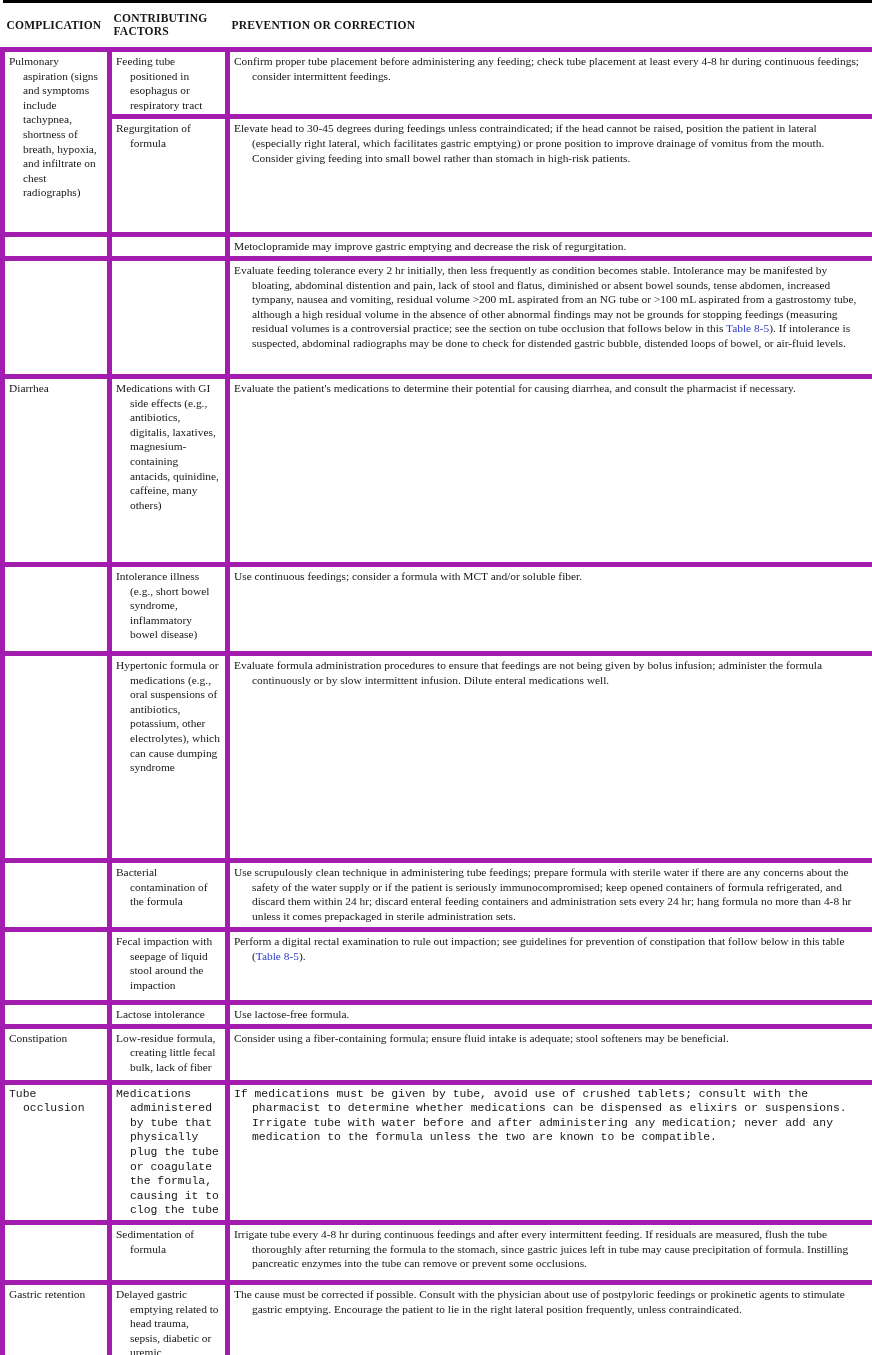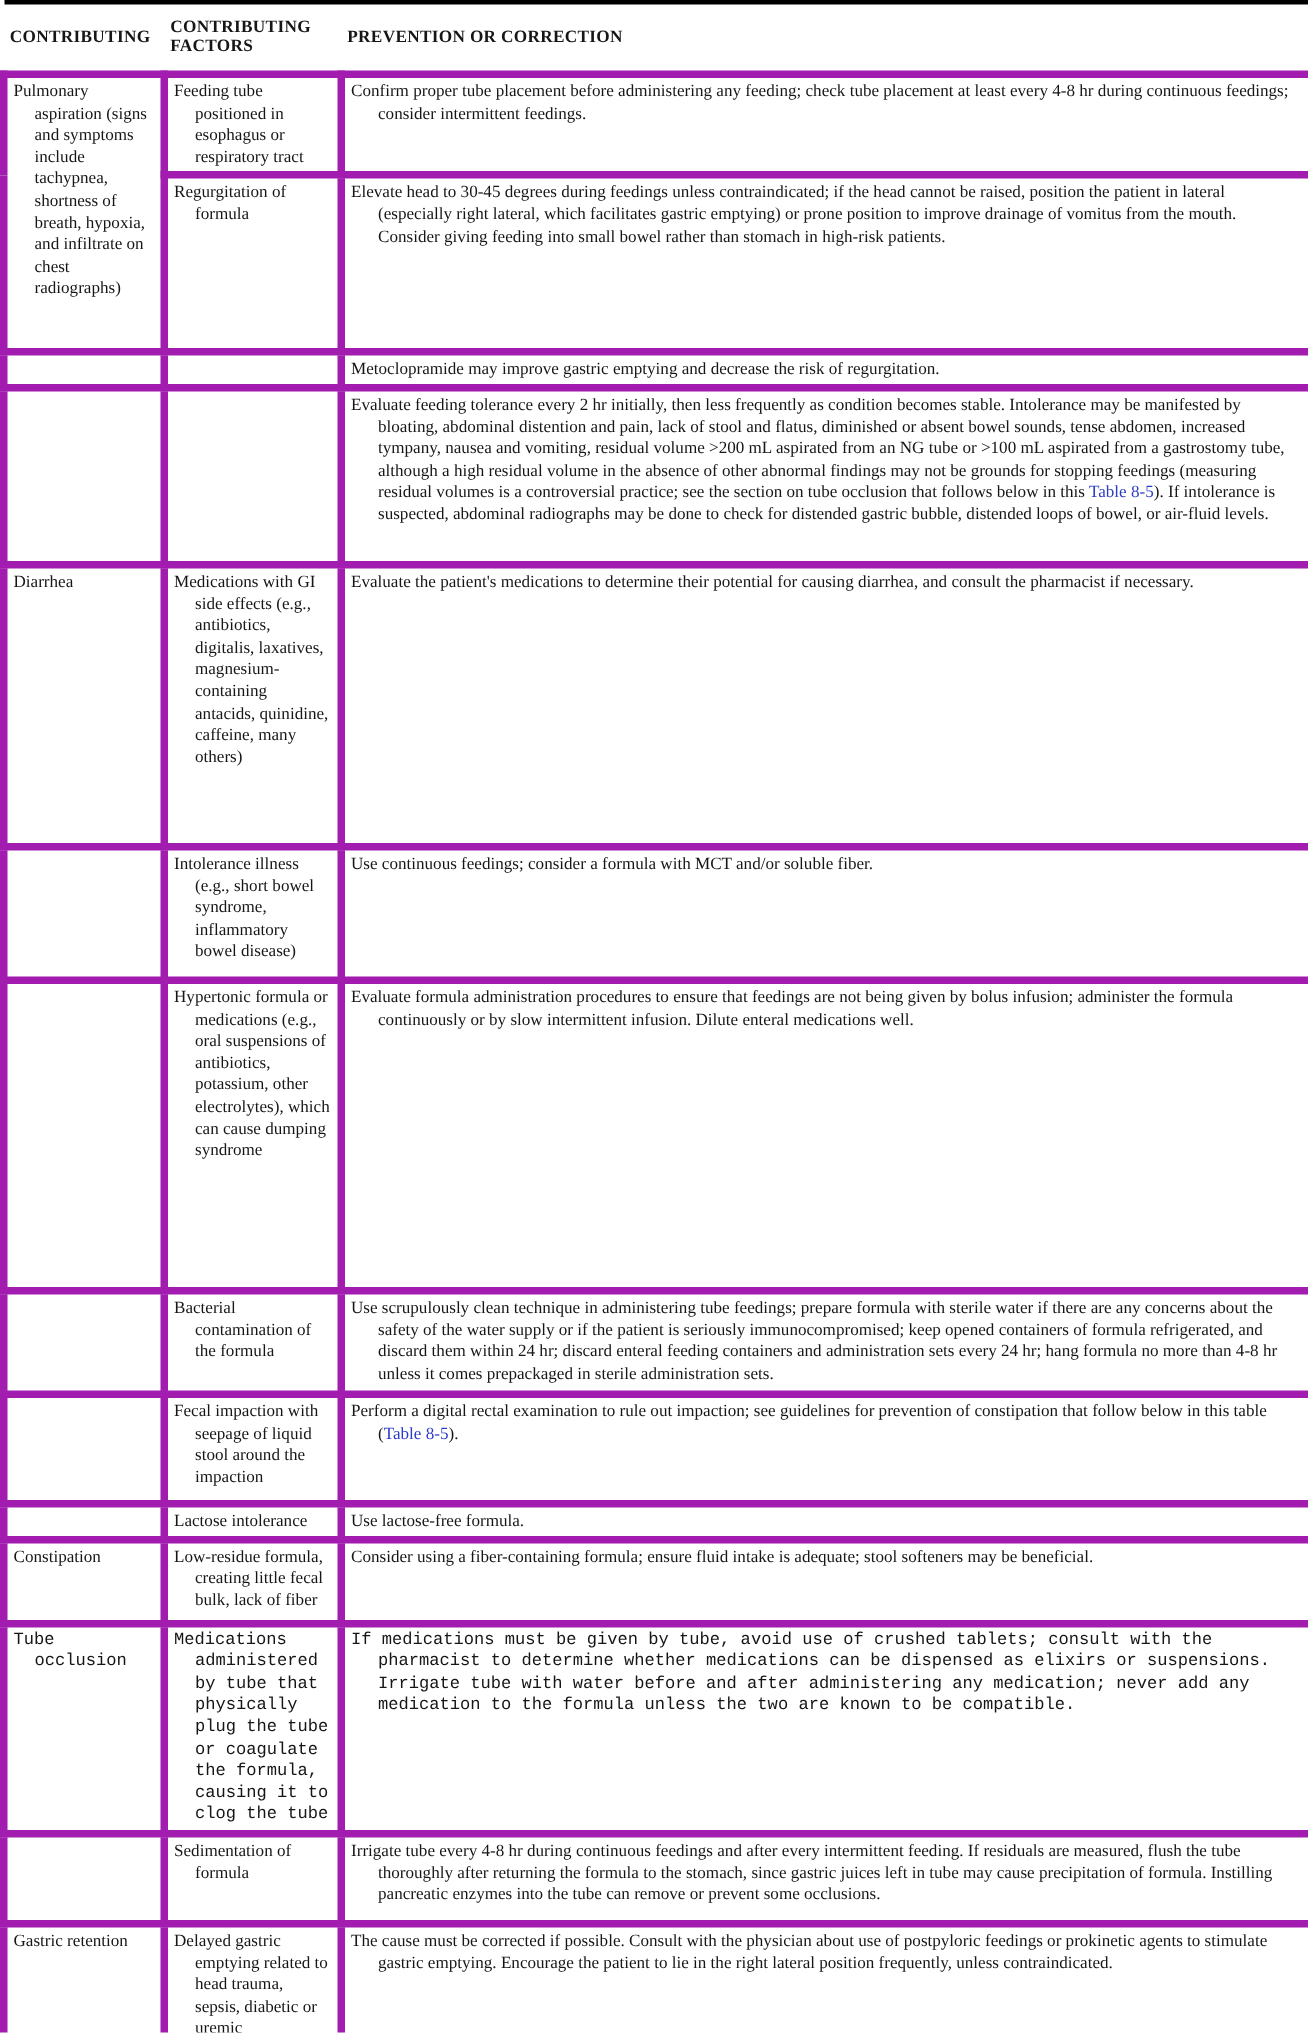--- a/index.html
+++ b/index.html
@@ -76,21 +76,21 @@
 <body>
 
 <table class="ref-table">
   <colgroup>
     <col style="width:107px">
     <col style="width:118px">
     <col style="width:647px">
   </colgroup>
   <thead>
     <tr>
-      <th>CONTRIBUTING</th>
+      <th>COMPLICATION</th>
       <th class="center">CONTRIBUTING FACTORS</th>
       <th>PREVENTION OR CORRECTION</th>
     </tr>
   </thead>
   <tbody>
 
     <tr>
       <td rowspan="2">
           <div class="hang-s">Pulmonary aspiration (signs and symptoms include tachypnea, shortness of breath, hypoxia, and infiltrate on chest radiographs)</div>
         </td>

